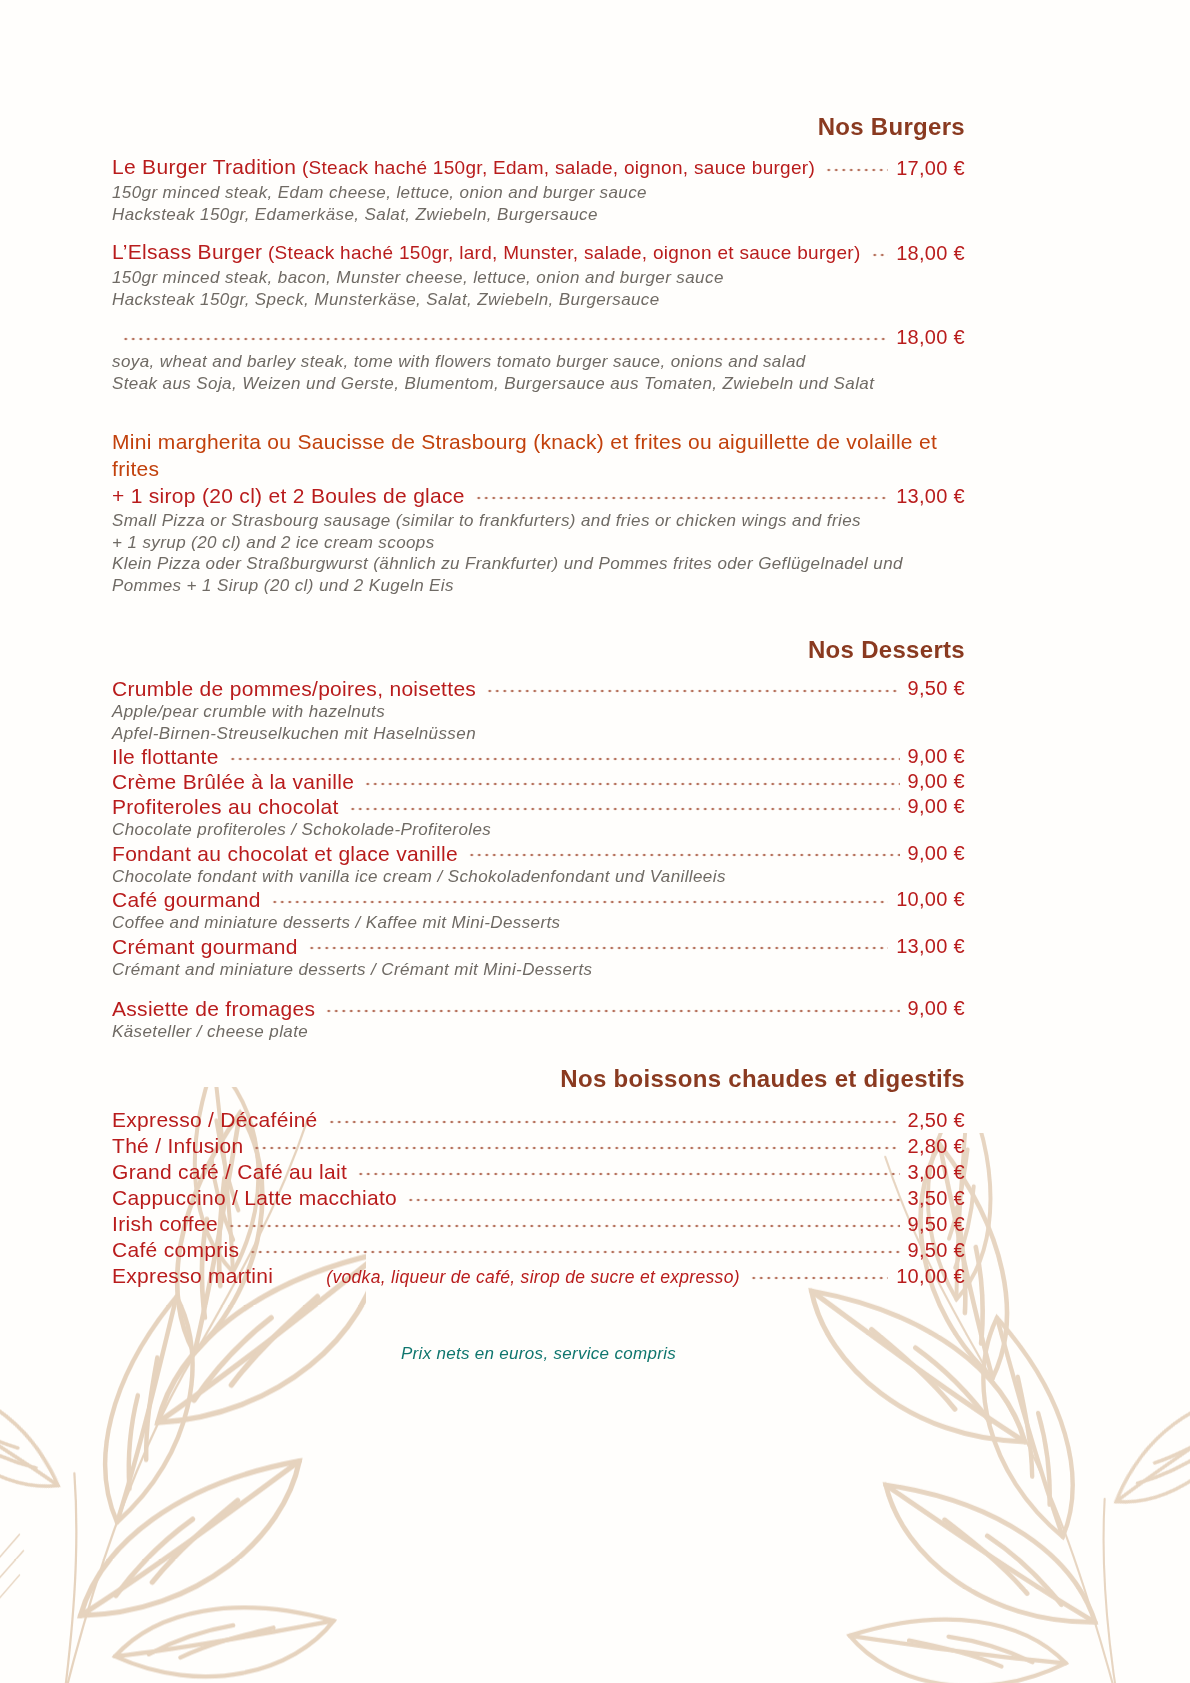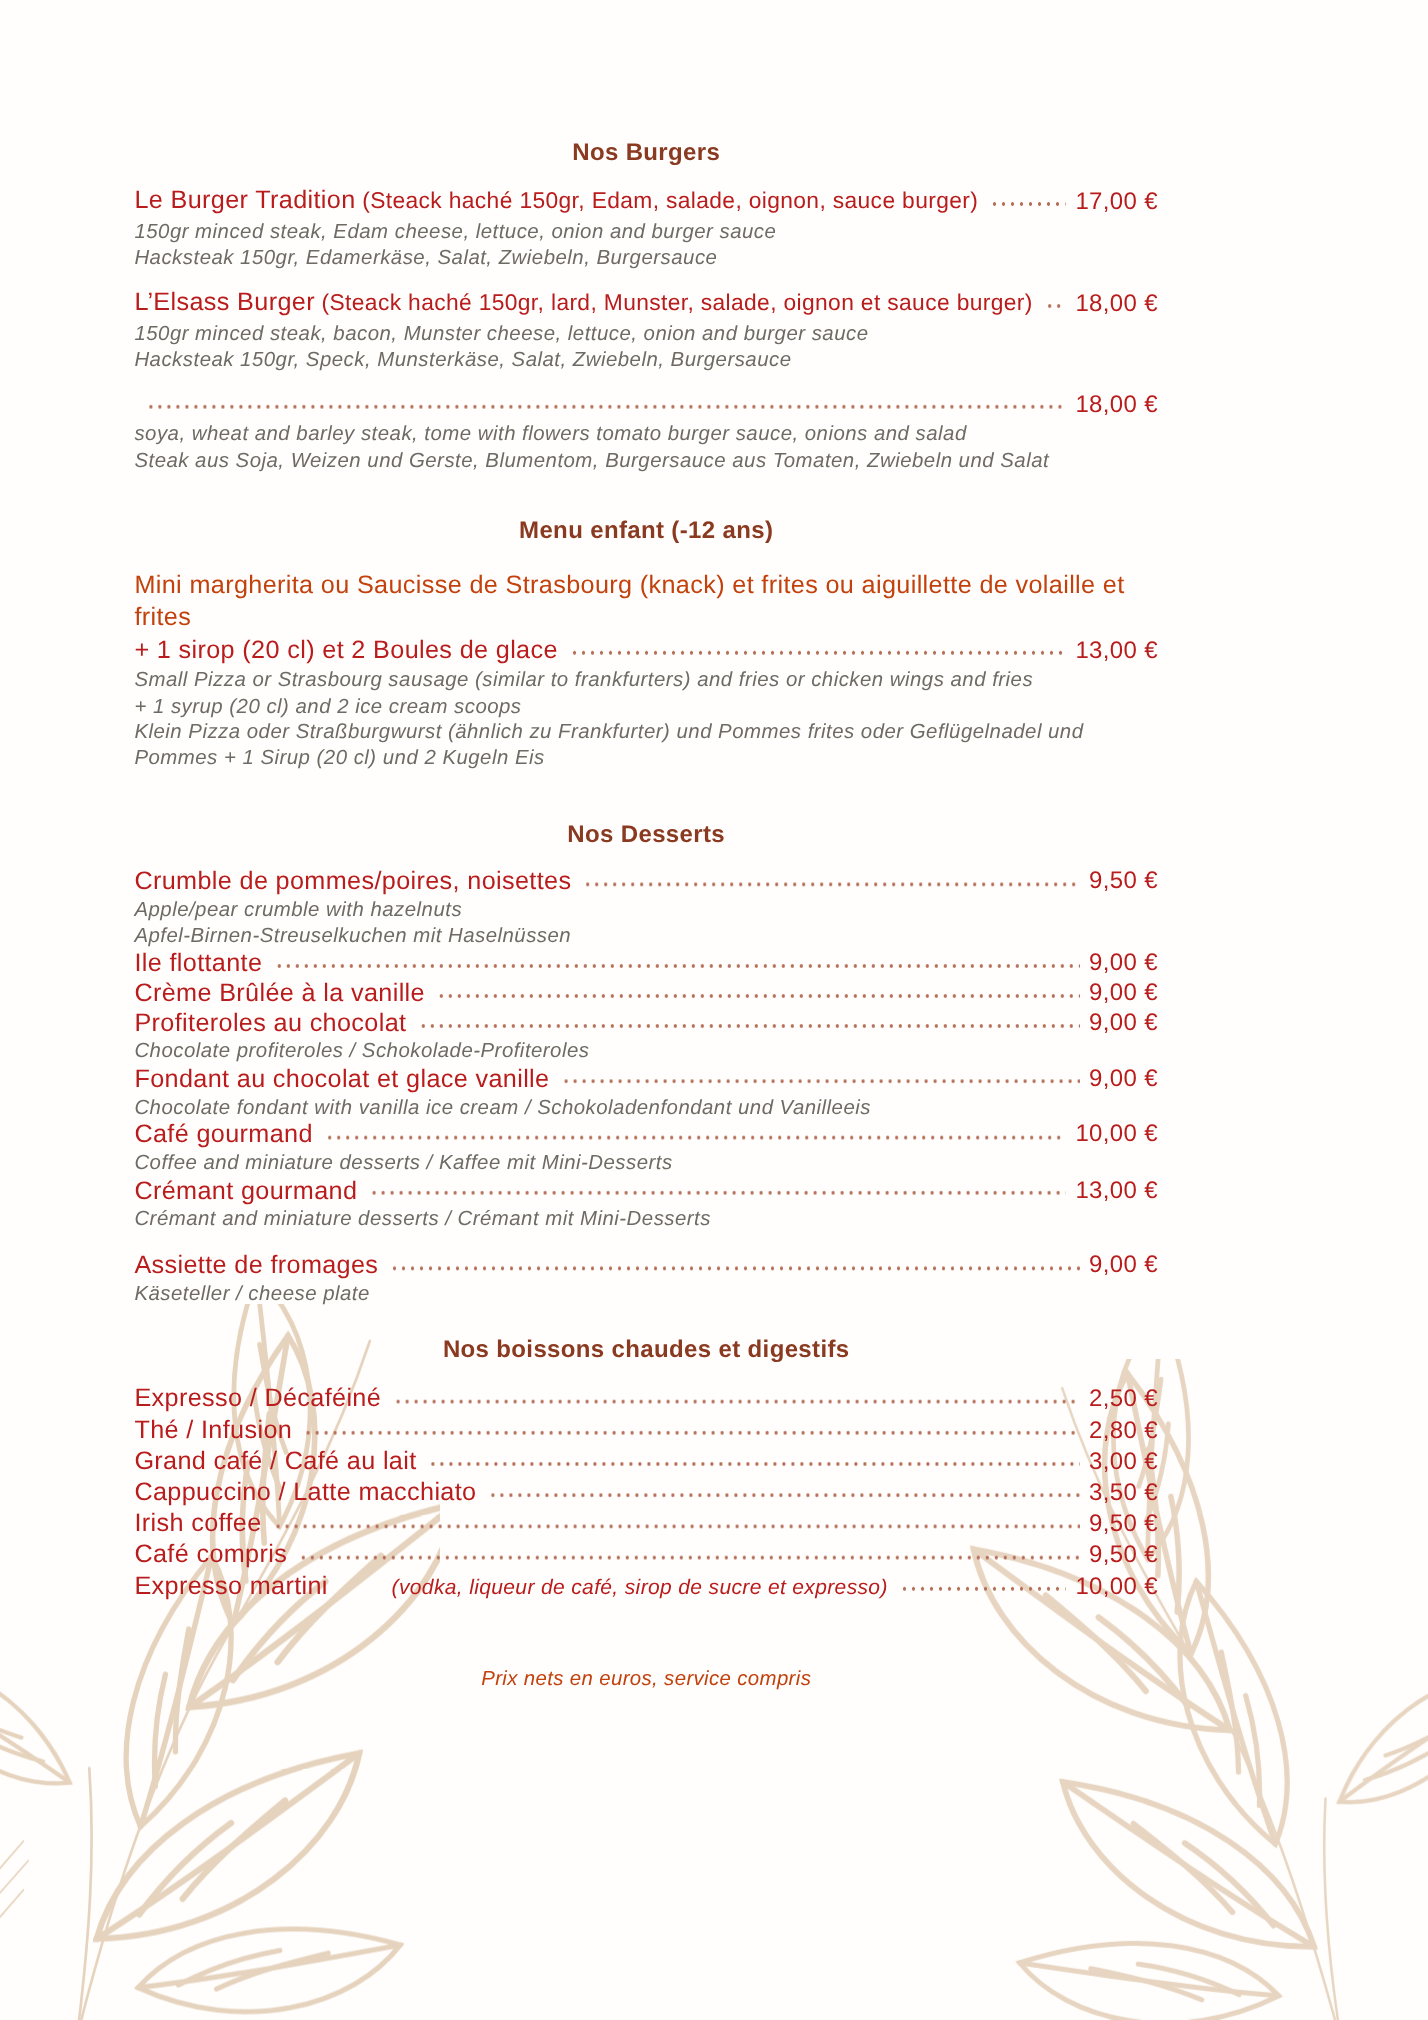--- a/index.html
+++ b/index.html
@@ -12,22 +12,22 @@
     font-family:"Liberation Sans","DejaVu Sans",sans-serif;
   }
   .content{
     position:relative;z-index:2;
     width:853px;
     padding:113px 225px 0 112px;
     box-sizing:content-box;
   }
   .section-heading{
     margin:0 0 12px 0;
-    text-align:center;
-    font-size:20px;font-weight:bold;
+    text-align:right;
+    font-size:24px;font-weight:bold;
     color:#8a3a20;
     letter-spacing:.3px;
     line-height:28px;
   }
   .menu-section{margin:0;}
   .sec-1{margin-top:34px;}
   .sec-2{margin-top:40px;}
   .sec-3{margin-top:22px;}
   .sec-1 .section-heading{margin-bottom:18px;}
   .sec-3 .section-heading{margin-bottom:14px;}
@@ -65,21 +65,21 @@
     font-style:italic;
     font-size:17px;line-height:21.5px;
     color:#6f6a64;
     letter-spacing:.4px;
   }
   .footer-note{
     margin-top:54px;
     text-align:center;
     font-style:italic;
     font-size:17px;
-    color:#c2410c;
+    color:#0f766e;
     letter-spacing:.3px;
   }
   .leaf-art{position:absolute;z-index:1;pointer-events:none;}
   .leaf-left{left:-14px;bottom:-14px;width:380px;height:610px;}
   .leaf-right{right:-14px;bottom:-20px;width:400px;height:570px;transform:scaleX(-1);}
 </style>
 </head>
 <body>
 
 <div class="page">
@@ -109,21 +109,20 @@
           <div class="menu-item">
             <div class="price-row">
               <span class="leader"></span>
               <span class="item-price">18,00 €</span>
             </div>
             <div class="item-desc">soya, wheat and barley steak, tome with flowers tomato burger sauce, onions and salad</div>
             <div class="item-desc">Steak aus Soja, Weizen und Gerste, Blumentom, Burgersauce aus Tomaten, Zwiebeln und Salat</div>
           </div>
         </section>
         <section class="menu-section sec-1">
-          <h2 class="section-heading">Menu enfant (-12 ans)</h2>
           <div class="menu-item">
             <div class="pre-line">Mini margherita ou Saucisse de Strasbourg (knack) et frites ou aiguillette de volaille et frites</div>
             <div class="price-row">
               <span class="item-name">+ 1 sirop (20 cl) et 2 Boules de glace</span>
               <span class="leader"></span>
               <span class="item-price">13,00 €</span>
             </div>
             <div class="item-desc">Small Pizza or Strasbourg sausage (similar to frankfurters) and fries or chicken wings and fries</div>
             <div class="item-desc">+ 1 syrup (20 cl) and 2 ice cream scoops</div>
             <div class="item-desc">Klein Pizza oder Straßburgwurst (ähnlich zu Frankfurter) und Pommes frites oder Geflügelnadel und</div>

